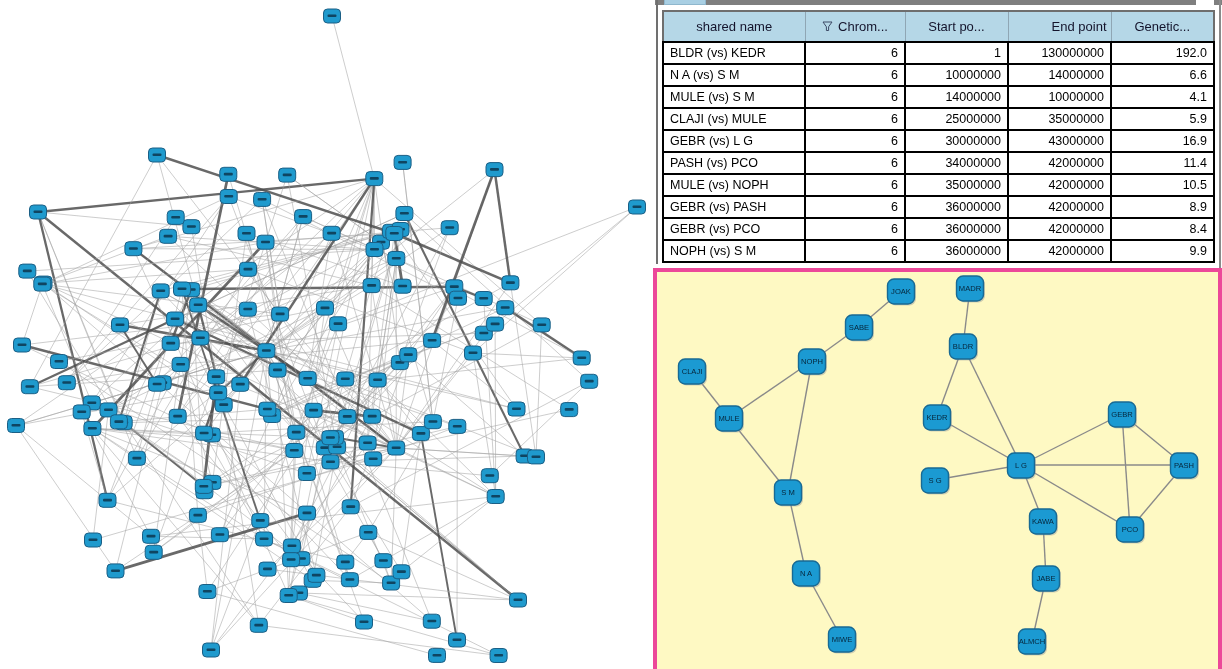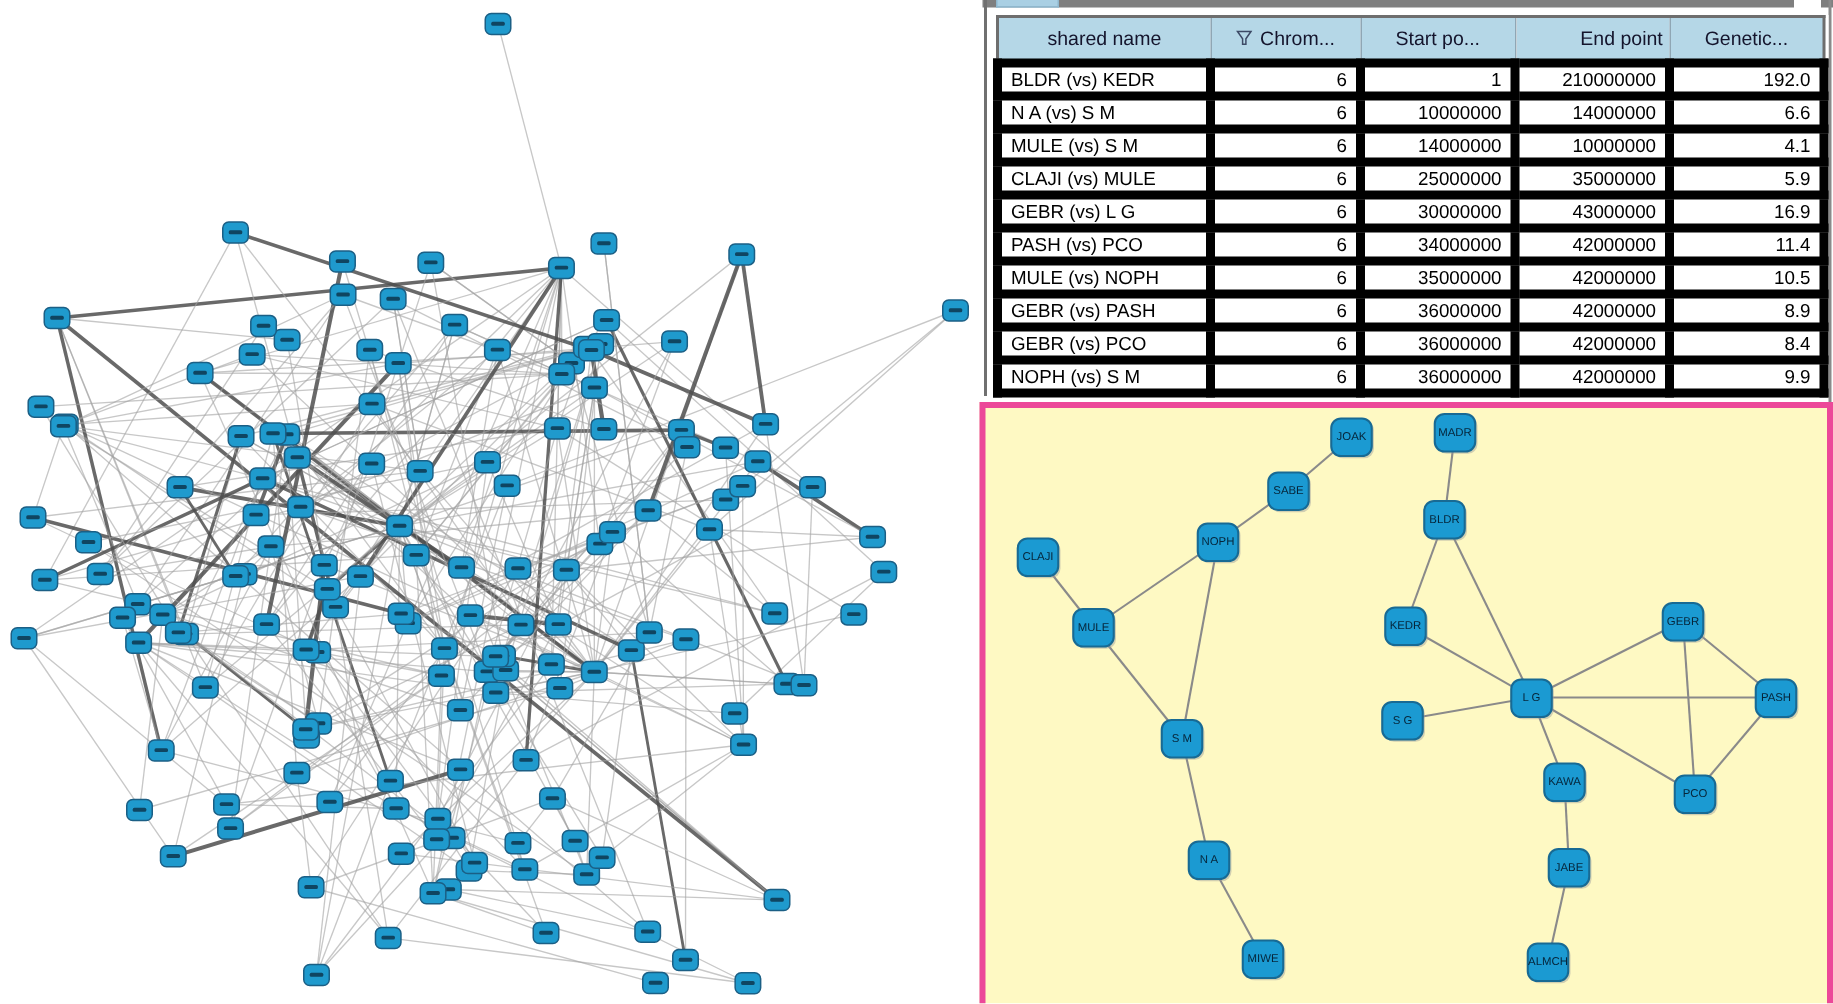--- a/index.html
+++ b/index.html
@@ -21,21 +21,21 @@
   .table-wrap{ position:absolute; left:662px; top:10px; width:473px; }
   table.grid{ border-collapse:collapse; width:100%; table-layout:fixed; background:#fff;
               border:2px solid #6e6e6e; }
   table.grid th{
     background:#b5d7e7; height:31px; font-size:13px; font-weight:normal; color:#14142c;
     border:1px solid #8fa6b4; border-top:none; text-align:center; overflow:hidden; white-space:nowrap;
     vertical-align:middle; cursor:pointer;
   }
   table.grid td{
     height:22px; font-size:12.5px; color:#000; background:#fff;
-    border:6px solid #000000; padding:0 6px; overflow:hidden; white-space:nowrap; vertical-align:middle;
+    border:2px solid #000000; padding:0 6px; overflow:hidden; white-space:nowrap; vertical-align:middle;
   }
   td.num{ text-align:right; }
   td.name{ text-align:left; }
   th .hdr-inner{ display:flex; align-items:center; justify-content:center; gap:5px; padding:0 4px; }
   th.align-right .hdr-inner{ justify-content:flex-end; }
   .funnel{ display:inline-block; width:11px; height:11px; flex:0 0 auto; }
 
   
   .net-panel{ position:absolute; left:653px; top:268px; width:569px; height:493px;
               background:#fef9c3; border:4px solid #ec4899; }
@@ -1040,21 +1040,21 @@
                 <span>Genetic...</span>
               </span>
             </th>
           </tr>
         </thead>
       <tbody>
           <tr>
             <td class="name">BLDR (vs) KEDR</td>
             <td class="num">6</td>
             <td class="num">1</td>
-            <td class="num">210000000</td>
+            <td class="num">130000000</td>
             <td class="num">192.0</td>
           </tr>
           <tr>
             <td class="name">N A (vs) S M</td>
             <td class="num">6</td>
             <td class="num">10000000</td>
             <td class="num">14000000</td>
             <td class="num">6.6</td>
           </tr>
           <tr>

